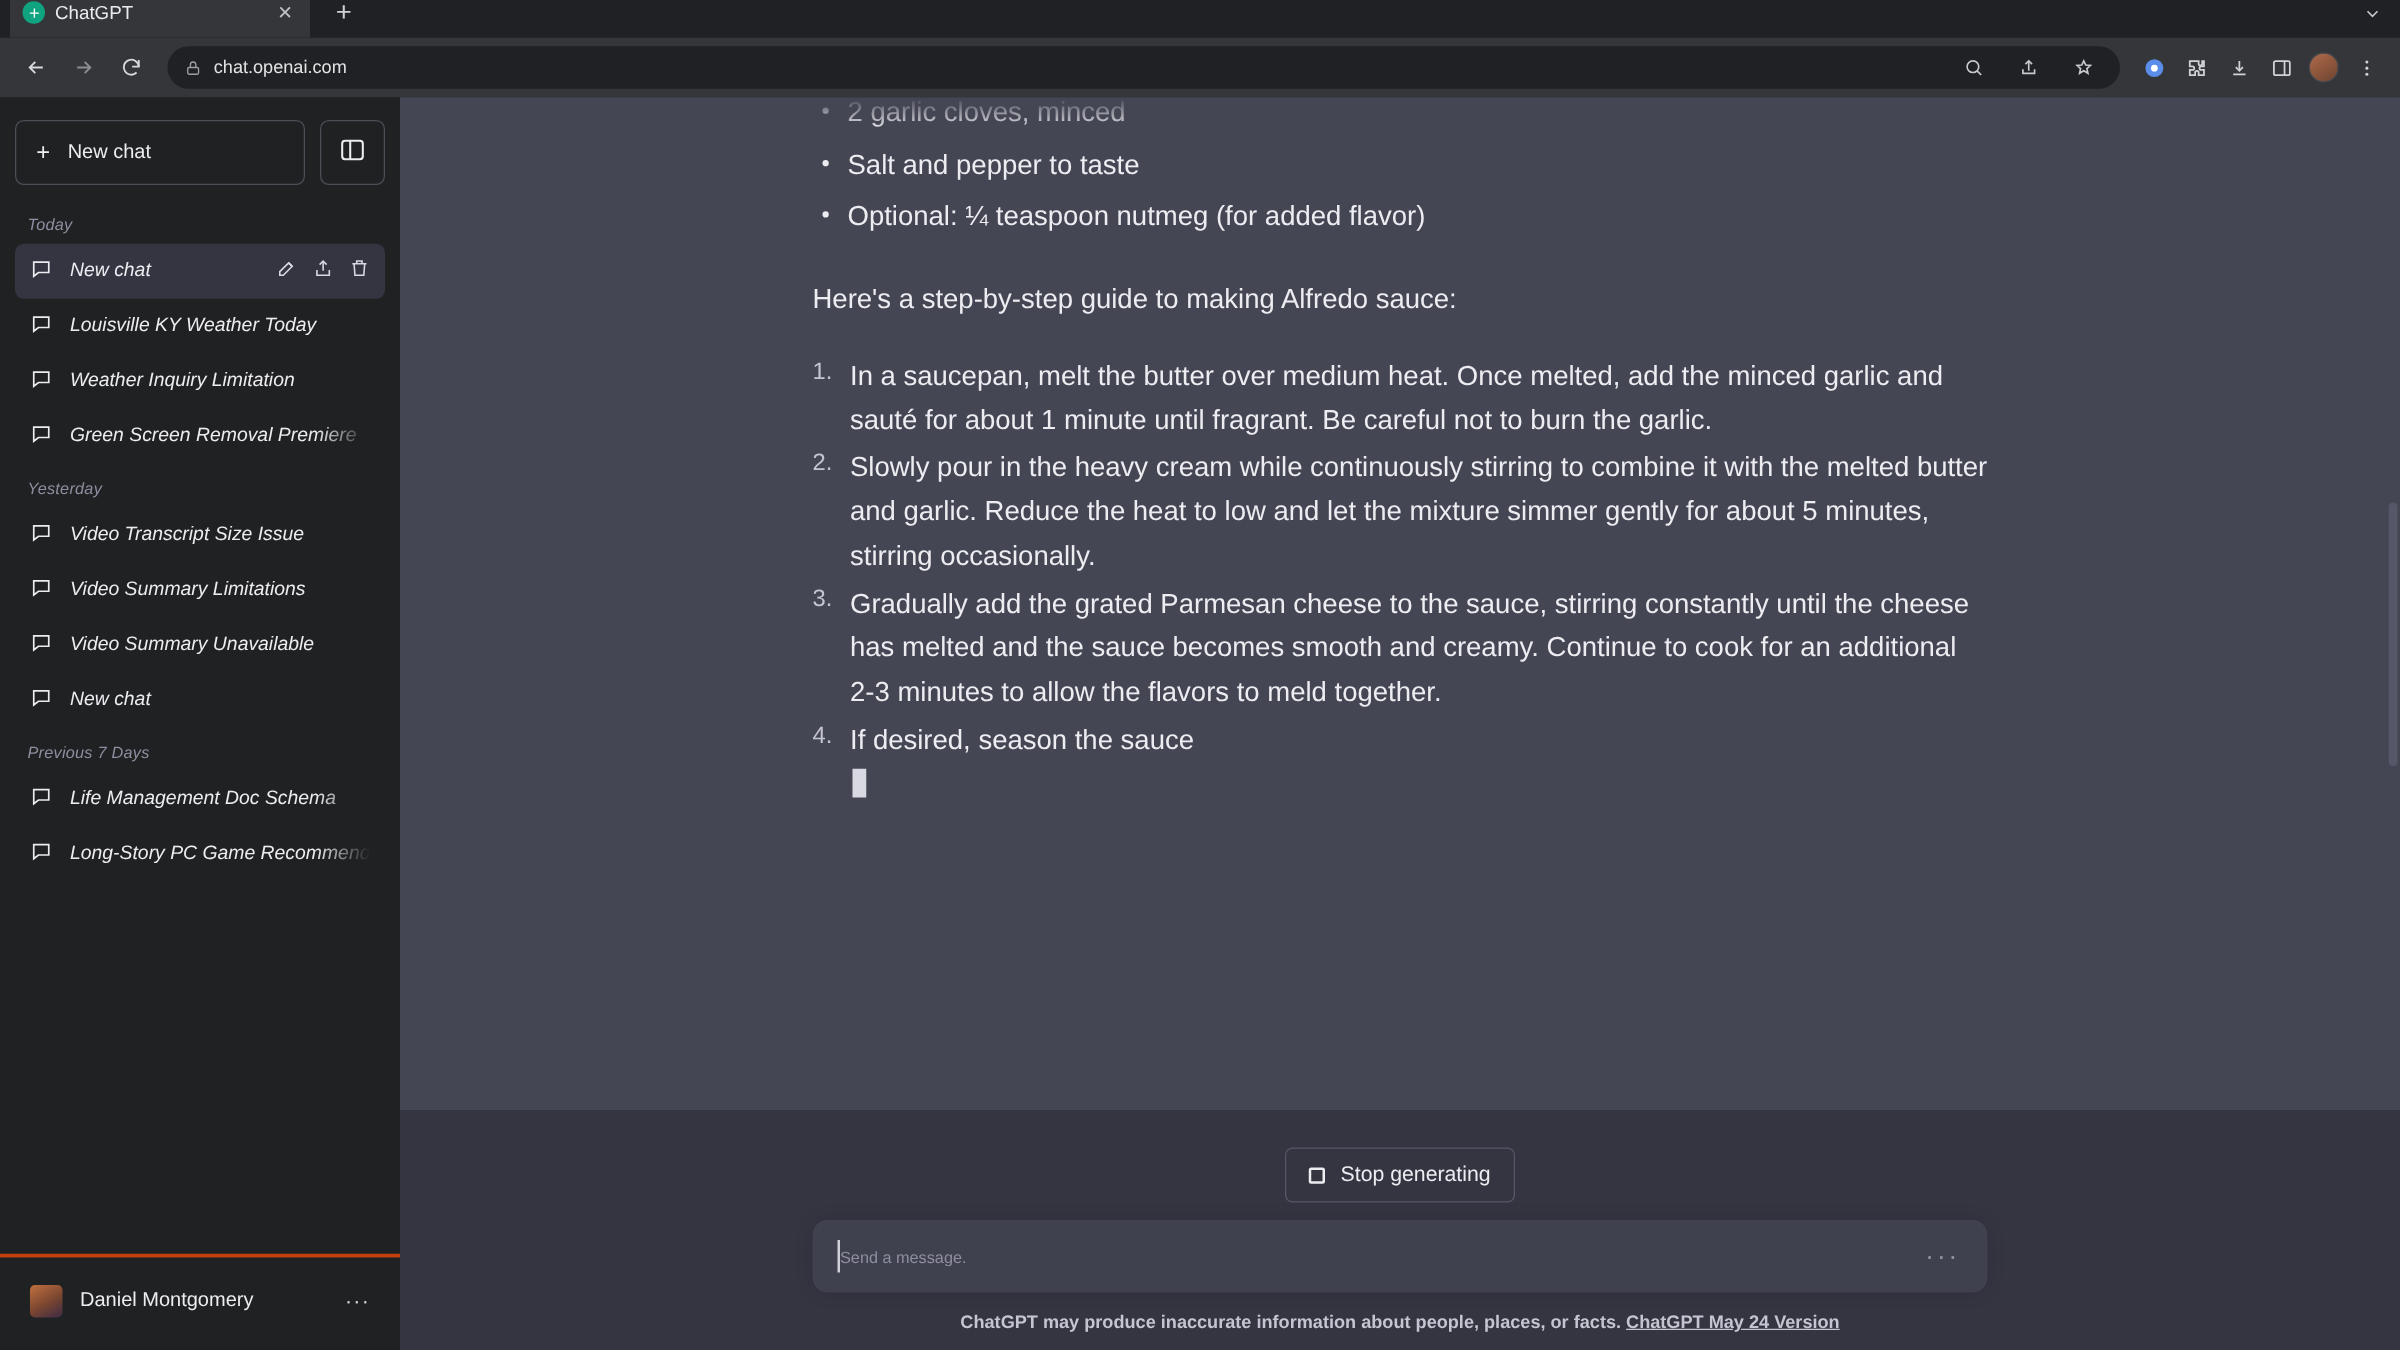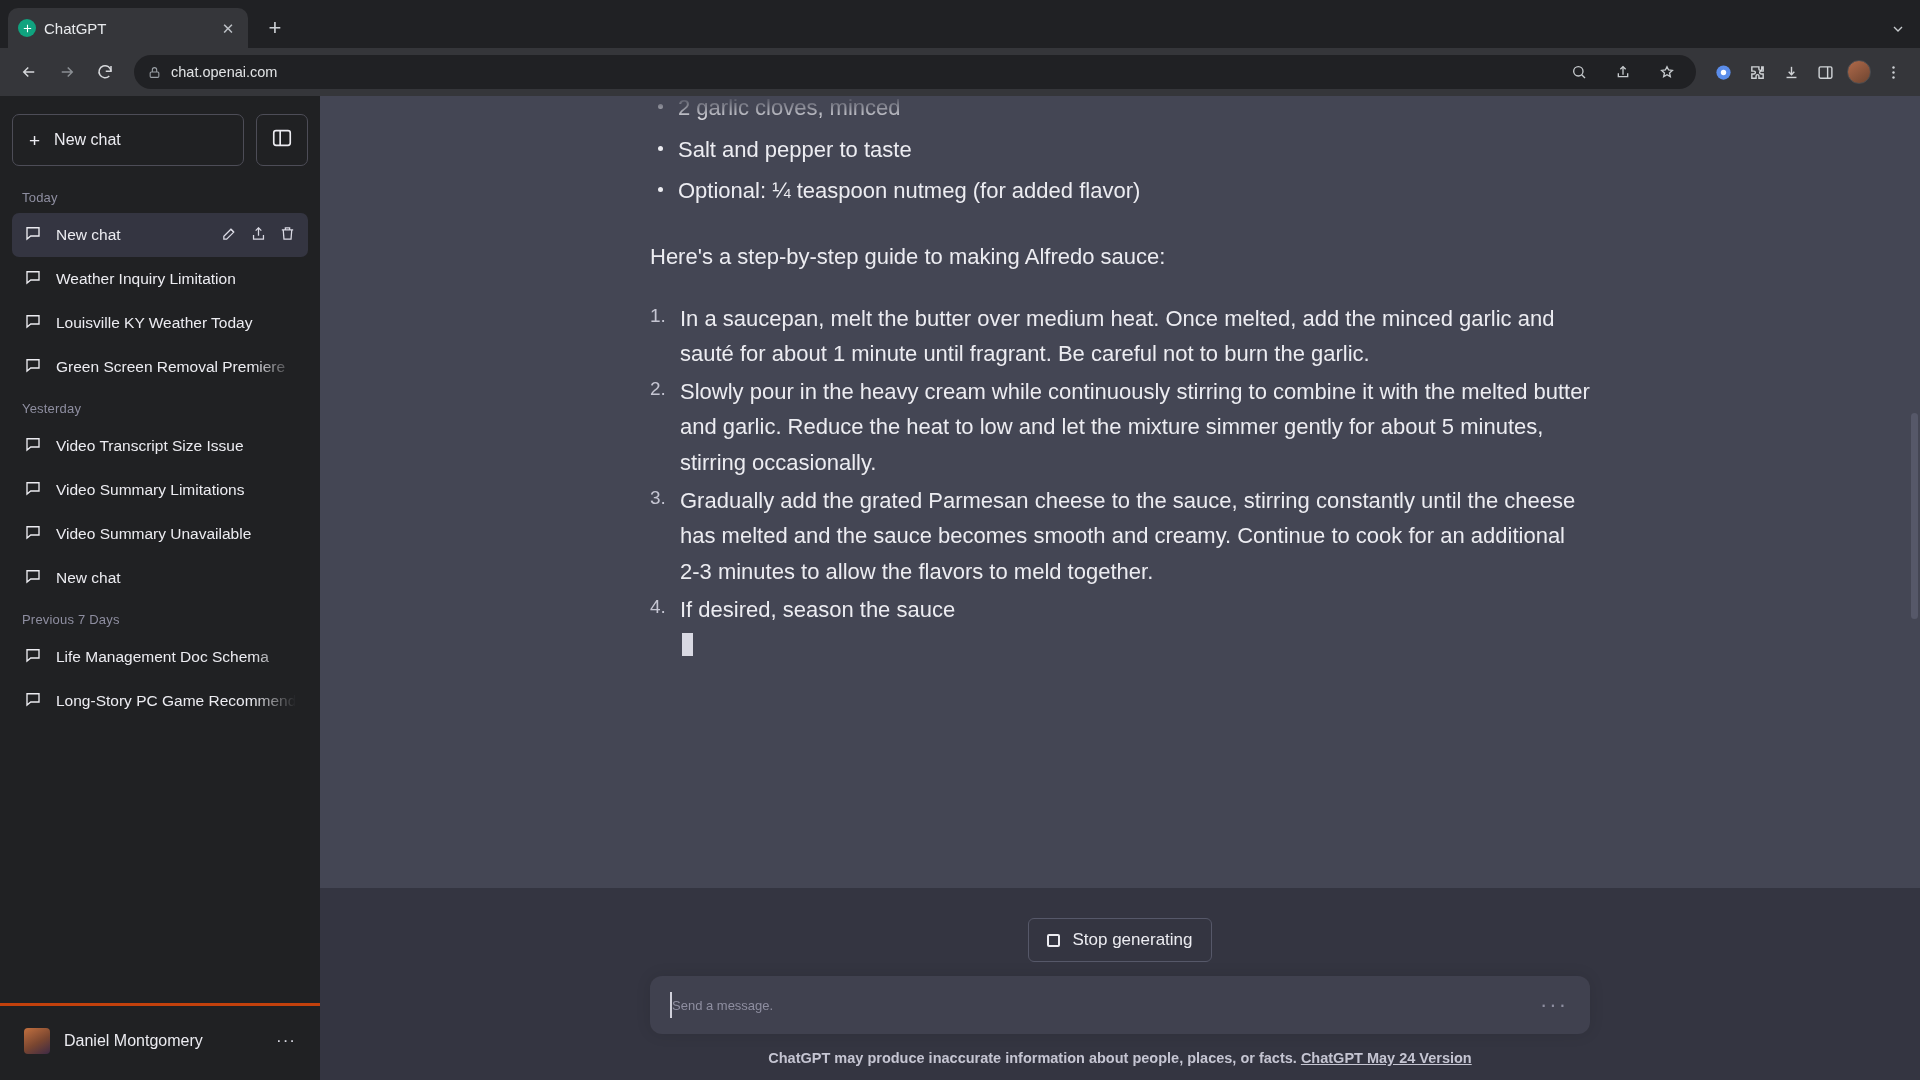--- a/index.html
+++ b/index.html
@@ -10,21 +10,21 @@
     font-family: "Liberation Sans", sans-serif;
   }
 
   
   .browser {
     width: 1920px; height: 1080px;
     display: flex; flex-direction: column;
     background: #202124;
   }
   .tabstrip {
-    height: 48px;
+    height: 30px;
     background: #202124;
     display: flex; align-items: flex-end;
     padding-left: 8px;
     position: relative;
   }
   .tab {
     width: 240px; height: 40px;
     background: #35363a;
     border-radius: 10px 10px 0 0;
     display: flex; align-items: center;
@@ -148,20 +148,21 @@
     width: 52px; height: 52px;
     border: 1px solid #4d4d57;
     border-radius: 7px;
     display: flex; align-items: center; justify-content: center;
     color: #ececf1;
   }
   .nav-scroll {
     flex: 1;
     overflow: hidden;
     padding: 6px 12px 0 12px;
+    font-style: italic;
   }
   .group-label {
     color: #8e8ea0;
     font-size: 13px;
     padding: 12px 10px 8px 10px;
     letter-spacing: .2px;
   }
   .chat-item {
     height: 44px;
     border-radius: 7px;
@@ -520,30 +521,30 @@
             </span>
           </span>
         </div>
 
         <div class="chat-item">
           <span>
             <svg width="18" height="18" viewBox="0 0 24 24" fill="none" stroke="#ececf1" stroke-width="1.8">
                 <path d="M4 5h16v11H9l-5 4z"></path>
               </svg>
           </span>
+          <span class="label">Louisville KY Weather Today</span>
+        </div>
+
+        <div class="chat-item">
+          <span>
+            <svg width="18" height="18" viewBox="0 0 24 24" fill="none" stroke="#ececf1" stroke-width="1.8">
+                <path d="M4 5h16v11H9l-5 4z"></path>
+              </svg>
+          </span>
           <span class="label">Weather Inquiry Limitation</span>
-        </div>
-
-        <div class="chat-item">
-          <span>
-            <svg width="18" height="18" viewBox="0 0 24 24" fill="none" stroke="#ececf1" stroke-width="1.8">
-                <path d="M4 5h16v11H9l-5 4z"></path>
-              </svg>
-          </span>
-          <span class="label">Louisville KY Weather Today</span>
         </div>
 
         <div class="chat-item">
           <span>
             <svg width="18" height="18" viewBox="0 0 24 24" fill="none" stroke="#ececf1" stroke-width="1.8">
                 <path d="M4 5h16v11H9l-5 4z"></path>
               </svg>
           </span>
           <span class="label">Green Screen Removal Premiere</span>
         </div>

